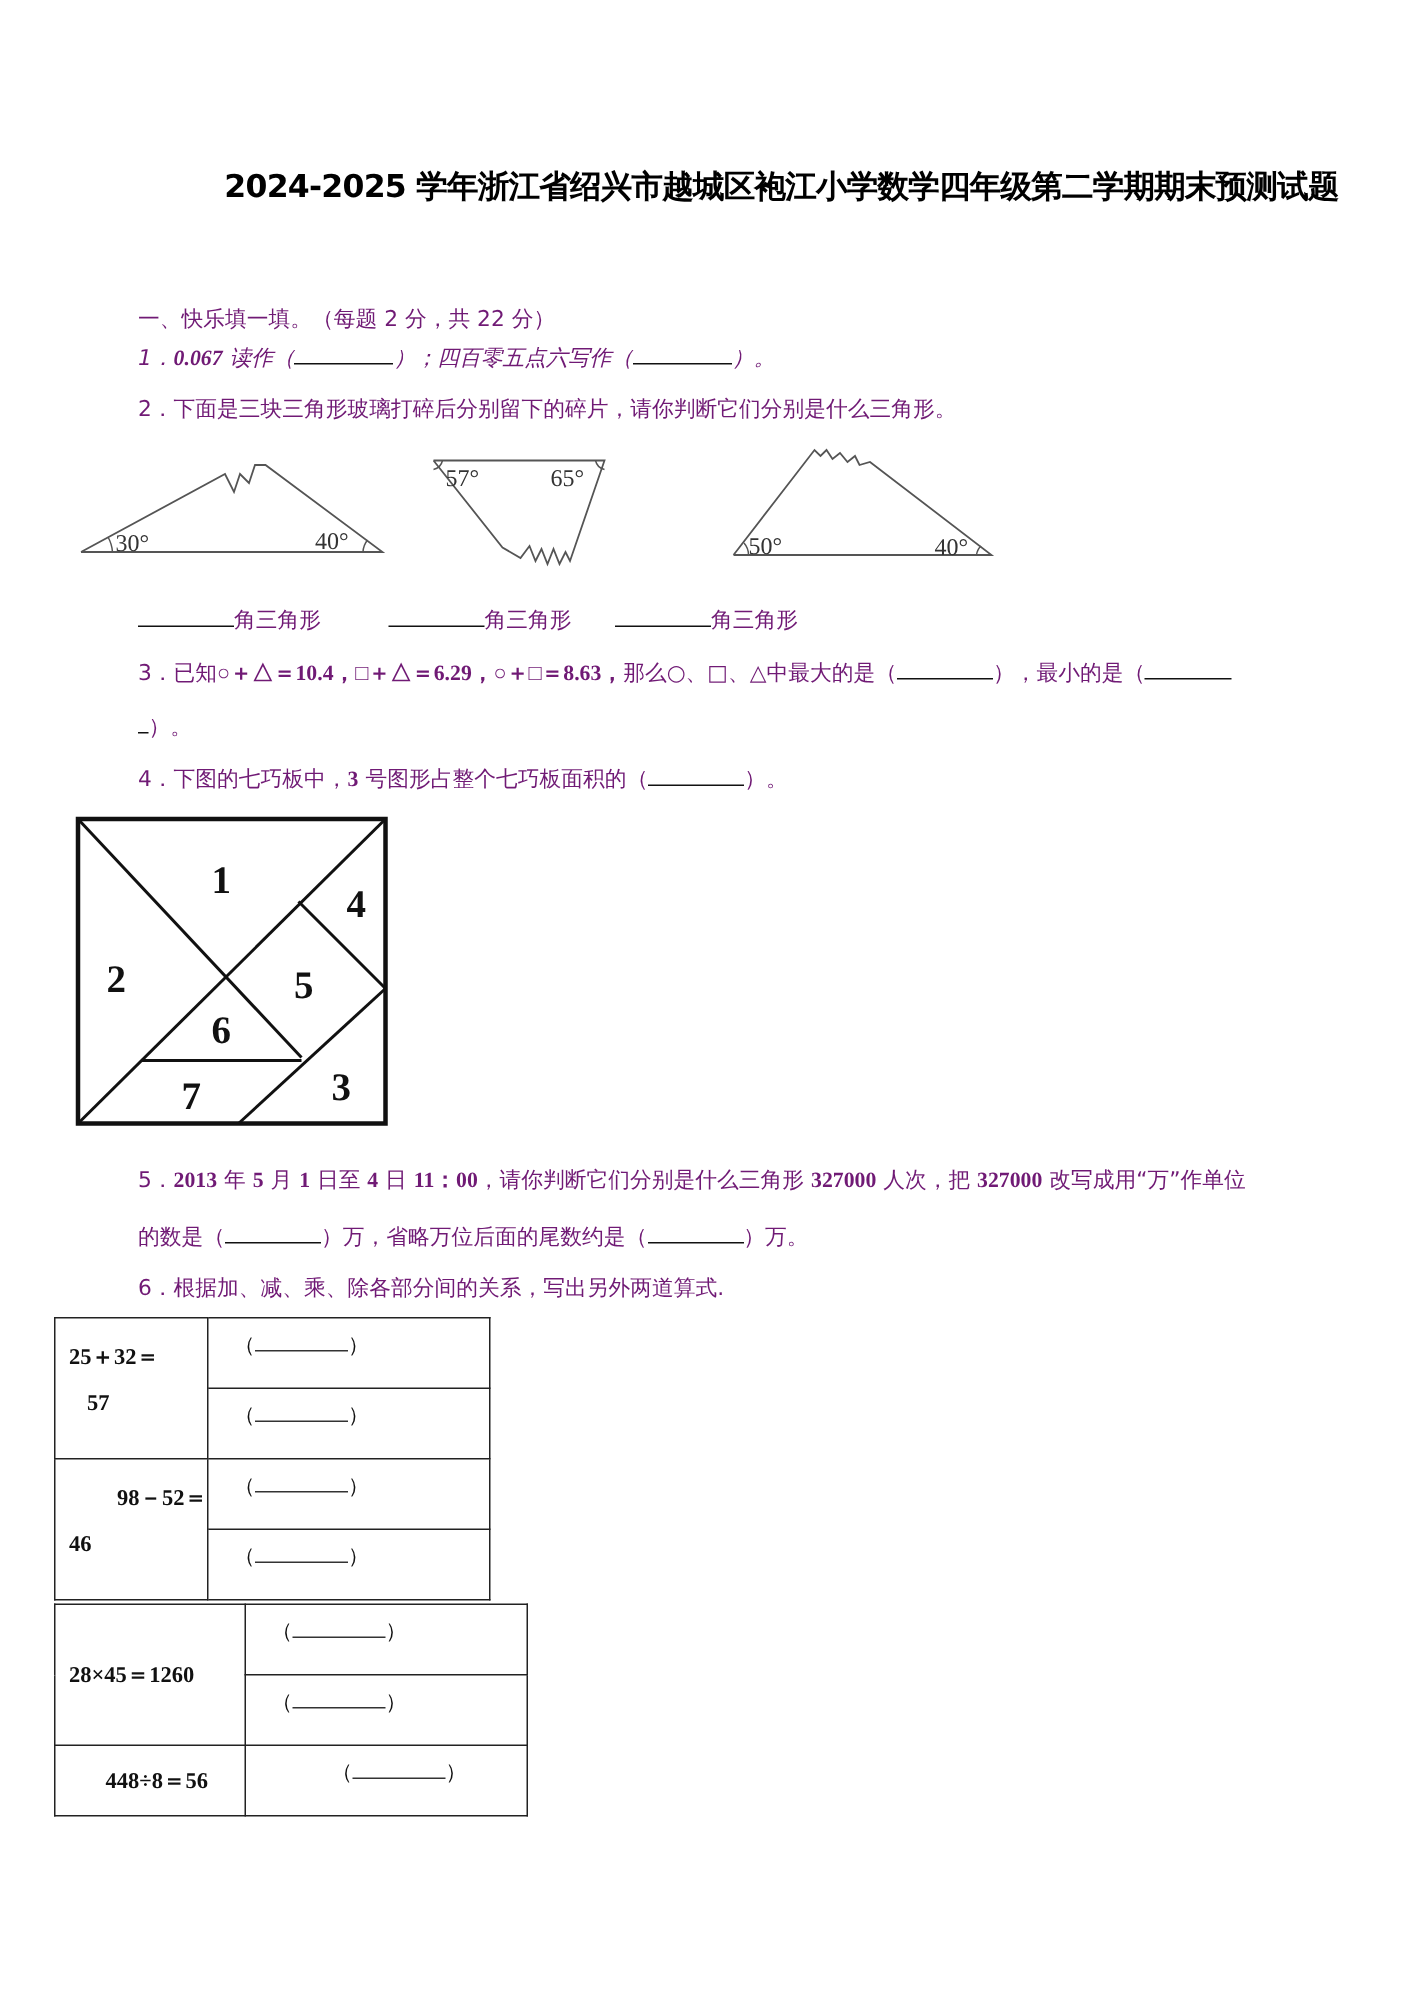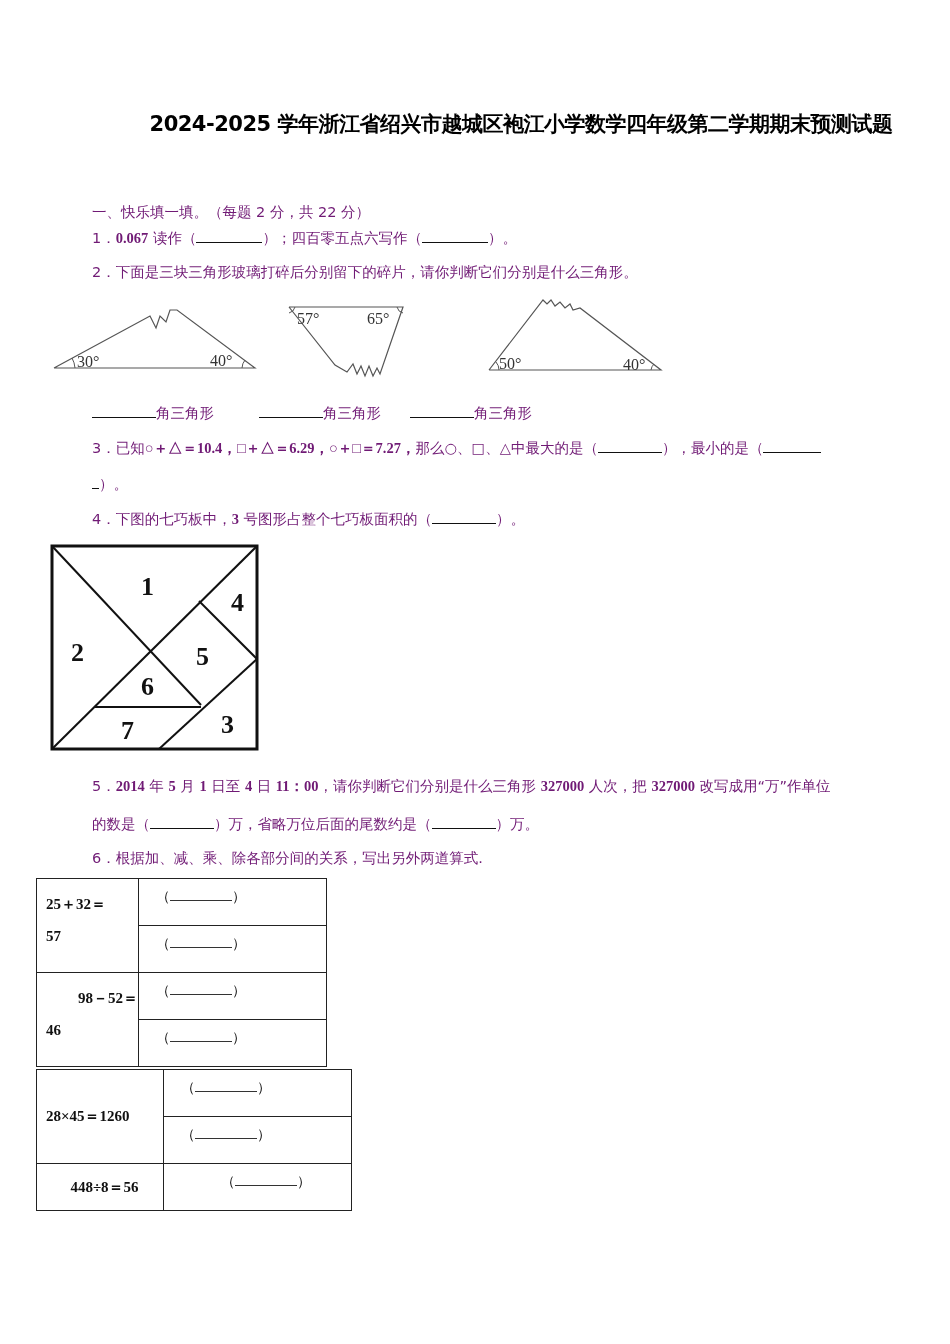--- a/index.html
+++ b/index.html
@@ -30,21 +30,21 @@
   .cell-paren { padding-left: 17px !important; padding-top: 9px !important; font-family: "DejaVu Sans", sans-serif; font-size: 14px; }
   .paren-blank { display: inline-block; width: 62px; border-bottom: 1px solid #333; height: 12px; }
 </style>
 </head>
 <body>
 
 <div class="abs title">2024-2025 学年浙江省绍兴市越城区袍江小学数学四年级第二学期期末预测试题</div>
 
 <div class="abs line" style="top:203px;">一、快乐填一填。（每题 2 分，共 22 分）</div>
 
-<div class="abs line" style="top:229px;">
+<div class="abs line" style="top:229px;font-style:italic;">
   <span>1．</span><span class="num">0.067</span><span> 读作（</span><span class="blank" style="width:66px;"></span><span>）；四百零五点六写作（</span><span class="blank" style="width:66px;"></span><span>）。</span>
 </div>
 
 <div class="abs line" style="top:263px;">2．下面是三块三角形玻璃打碎后分别留下的碎片，请你判断它们分别是什么三角形。</div>
 
 <svg class="svgbox" style="left:50px; top:300px;" width="210" height="75">
   <polyline points="4,68 100,16 106,28 110,16 116,22 120,10 127,10 205,68 4,68" fill="none" stroke="#555" stroke-width="1.2"></polyline>
   <path d="M25,68 A24,24 0 0 0 22,58" fill="none" stroke="#555" stroke-width="1"></path>
   <path d="M192,68 A14,14 0 0 1 195,60" fill="none" stroke="#555" stroke-width="1"></path>
   <text x="27" y="67" font-family="Liberation Serif, serif" font-size="16" fill="#333">30°</text>
@@ -71,21 +71,21 @@
   <span class="blank" style="width:64px;"></span><span>角三角形</span>
 </div>
 <div class="abs line" style="top:404px; left:213px;">
   <span class="blank" style="width:64px;"></span><span>角三角形</span>
 </div>
 <div class="abs line" style="top:404px; left:364px;">
   <span class="blank" style="width:64px;"></span><span>角三角形</span>
 </div>
 
 <div class="abs line" style="top:439px;">
-  <span>3．已知</span><span class="num">○＋△＝10.4，</span><span class="num">□＋△＝6.29，</span><span class="num">○＋□＝7.27，</span><span>那么○、□、△中最大的是（</span><span class="blank" style="width:64px;"></span><span>），最小的是（</span><span class="blank" style="width:58px;"></span>
+  <span>3．已知</span><span class="num">○＋△＝10.4，</span><span class="num">□＋△＝6.29，</span><span class="num">○＋□＝8.63，</span><span>那么○、□、△中最大的是（</span><span class="blank" style="width:64px;"></span><span>），最小的是（</span><span class="blank" style="width:58px;"></span>
 </div>
 <div class="abs line" style="top:475px;">
   <span class="blank" style="width:7px;"></span><span>）。</span>
 </div>
 
 <div class="abs line" style="top:510px;">
   <span>4．下图的七巧板中，</span><span class="num">3</span><span> 号图形占整个七巧板面积的（</span><span class="blank" style="width:64px;"></span><span>）。</span>
 </div>
 
 <svg class="svgbox" style="left:49px; top:543px;" width="212" height="210">
@@ -102,34 +102,34 @@
     <text x="22" y="118">2</text>
     <text x="172" y="190">3</text>
     <text x="182" y="68">4</text>
     <text x="147" y="122">5</text>
     <text x="92" y="152">6</text>
     <text x="72" y="196">7</text>
   </g>
 </svg>
 
 <div class="abs line" style="top:777px;">
-  <span>5．</span><span class="num">2014</span><span> 年 </span><span class="num">5</span><span> 月 </span><span class="num">1</span><span> 日至 </span><span class="num">4</span><span> 日 </span><span class="num">11：00</span><span>，请你判断它们分别是什么三角形 </span><span class="num">327000</span><span> 人次，把 </span><span class="num">327000</span><span> 改写成用“万”作单位</span>
+  <span>5．</span><span class="num">2013</span><span> 年 </span><span class="num">5</span><span> 月 </span><span class="num">1</span><span> 日至 </span><span class="num">4</span><span> 日 </span><span class="num">11：00</span><span>，请你判断它们分别是什么三角形 </span><span class="num">327000</span><span> 人次，把 </span><span class="num">327000</span><span> 改写成用“万”作单位</span>
 </div>
 <div class="abs line" style="top:815px;">
   <span>的数是（</span><span class="blank" style="width:64px;"></span><span>）万，省略万位后面的尾数约是（</span><span class="blank" style="width:64px;"></span><span>）万。</span>
 </div>
 
 <div class="abs line" style="top:849px;">6．根据加、减、乘、除各部分间的关系，写出另外两道算式.</div>
 
 <table class="calc" style="left:36px; top:878px; width:291px;padding-left:12px;">
   <tbody>
       <tr style="height:47px;">
     <td rowspan="2" class="cell-left" style="width:92px;">
       <div style="margin-top:16px;">25＋32＝</div>
-      <div style="margin-top:14px;">57</div>
+      <div style="margin-top:14px;margin-left:12px;">57</div>
     </td>
     <td class="cell-paren"><span>（</span><span class="paren-blank"></span><span>）</span></td>
   </tr>
   <tr style="height:47px;">
     <td class="cell-paren"><span>（</span><span class="paren-blank"></span><span>）</span></td>
   </tr>
   <tr style="height:47px;">
     <td rowspan="2" class="cell-left">
       <div style="margin-top:16px;text-align:right;">98－52＝</div>
       <div style="margin-top:14px;">46</div>

